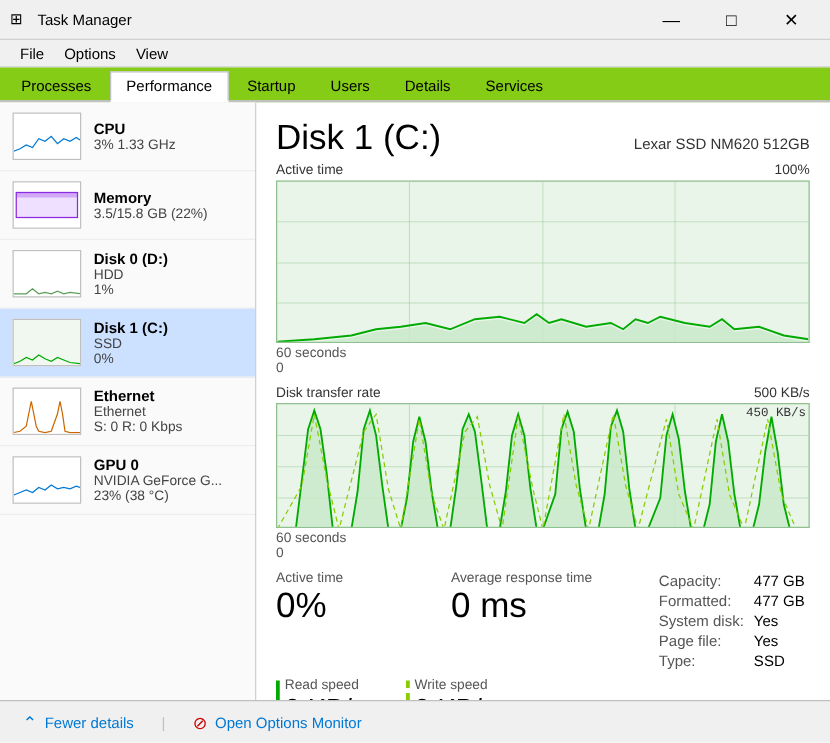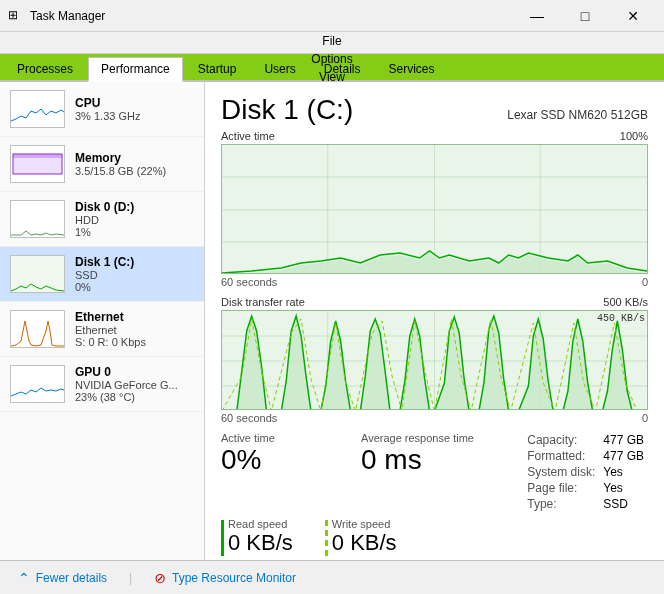--- a/index.html
+++ b/index.html
@@ -18,21 +18,20 @@
     .title-bar-controls { display: flex; gap: 2px; }
     .title-bar-btn { width: 46px; height: 32px; border: none; background: transparent; cursor: pointer; font-size: 14px; display: flex; align-items: center; justify-content: center; }
 
     .menu-bar {
       background: #f0f0f0;
       height: 22px;
       display: flex;
       align-items: center;
       padding: 0 8px;
       border-bottom: 1px solid #d0d0d0;
-      flex-direction: column;
     }
     .menu-item { padding: 2px 8px; cursor: pointer; font-size: 12px; }
 
     .tab-bar {
       background: #84cc16;
       height: 28px;
       display: flex;
       align-items: flex-end;
       border-bottom: 2px solid #c0c0c0;
       padding: 0 4px;
@@ -100,21 +99,21 @@
 
     .chart-section { margin-bottom: 8px; }
     .chart-label-row { display: flex; justify-content: space-between; font-size: 11px; color: #333; margin-bottom: 2px; }
     .chart-container {
       border: 1px solid #90c090;
       background: #e8f5e8;
       position: relative;
       overflow: hidden;
     }
     .chart-container svg { display: block; }
-    .chart-time-row { display: flex; justify-content: space-between; font-size: 11px; color: #555; margin-top: 2px; }
+    .chart-time-row { display: flex; justify-content: space-between; font-size: 11px; color: #555; margin-top: 2px; flex-direction: column; }
     .stat-block { min-width: 120px; }
     .stat-label { font-size: 11px; color: #555; margin-bottom: 2px; }
     .stat-value { font-size: 28px; font-weight: 300; line-height: 1; }
 
     .speed-row { display: flex; gap: 32px; margin-top: 8px; }
     .speed-block { display: flex; align-items: flex-start; gap: 4px; }
     .speed-bar { width: 3px; height: 36px; background: #00aa00; margin-top: 2px; }
     .speed-bar-dashed { width: 3px; height: 36px; border-left: 3px dashed #88cc00; margin-top: 2px; }
     .speed-info .speed-label { font-size: 11px; color: #555; }
     .speed-info .speed-value { font-size: 22px; font-weight: 300; line-height: 1.2; }
@@ -394,15 +393,15 @@
 </div>
 
 <div class="bottom-bar">
   <button class="bottom-btn">
     <span style="font-size:14px;">⌃</span>
     <span>Fewer details</span>
   </button>
   <span class="separator">|</span>
   <button class="bottom-btn">
     <span style="color:#cc0000; font-size:14px;">⊘</span>
-    <span>Type Resource Monitor</span>
+    <span>Open Options Monitor</span>
   </button>
 </div>
 
 </body></html>

